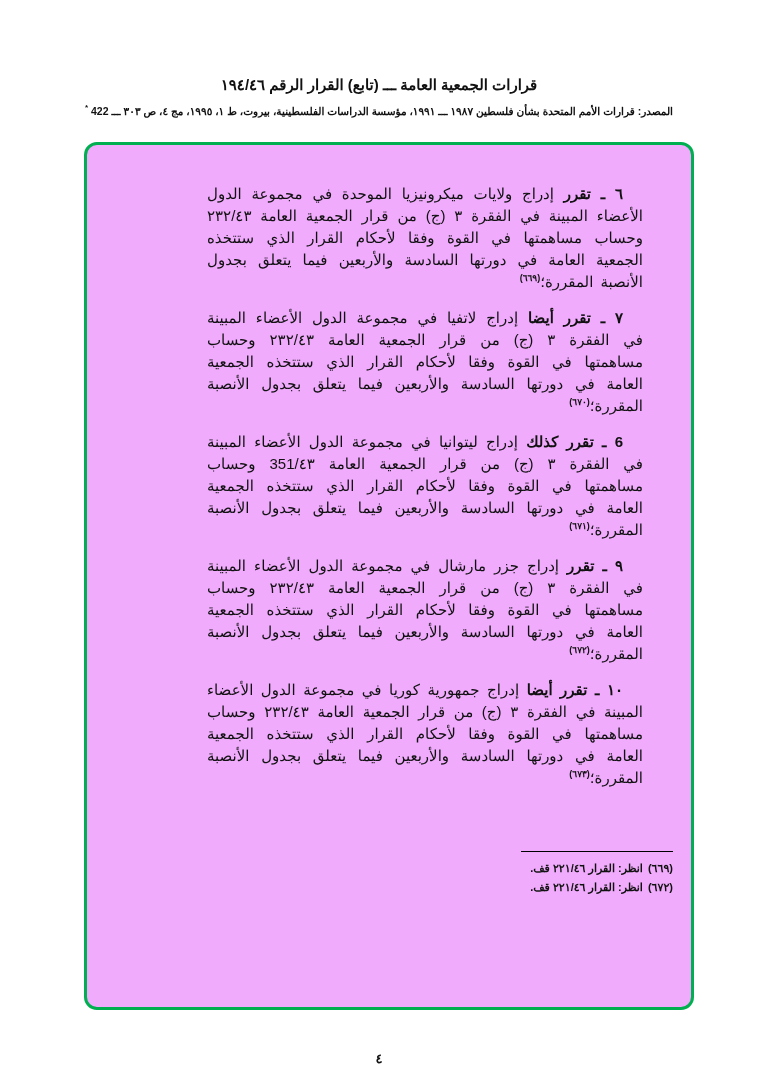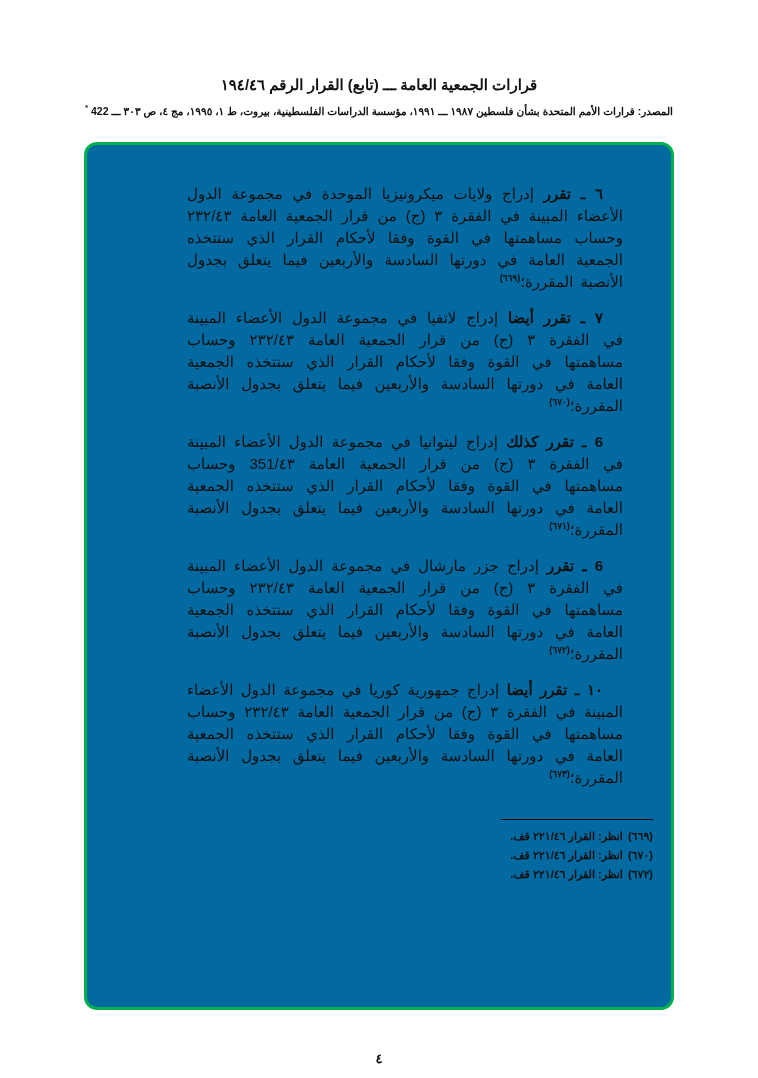--- a/index.html
+++ b/index.html
@@ -39,21 +39,22 @@
   }
   .doc-source sup { font-size: 8px; }
   .content-frame {
     position: absolute;
     top: 142px;
     left: 84px;
     width: 584px;
     height: 862px;
     border: 3px solid #00B050;
     border-radius: 13px;
-    background: #0369a1;
+    background: #f0abfc;
+    padding-left: 20px;
   }
   .resolution-text {
     position: absolute;
     top: 38px;
     right: 48px;
     width: 436px;
     text-align: justify;
     font-size: 15px;
     line-height: 22px;
     word-spacing: 3px;
@@ -64,21 +65,21 @@
   }
   .para .lead { font-weight: bold; }
   .para .ref {
     font-size: 9px;
     font-weight: bold;
     vertical-align: super;
     line-height: 0;
   }
   .footnotes {
     position: absolute;
-    top: 674px;
+    top: 706px;
     right: 18px;
     width: 300px;
     font-size: 11px;
     font-weight: bold;
     line-height: 19px;
     text-align: right;
   }
   .footnote-divider {
     width: 152px;
     border-top: 1.5px solid #000000;
@@ -118,39 +119,36 @@
 
       <p class="para">
         <span class="lead">٧ ـ تقرر أيضا</span><span> إدراج لاتفيا في مجموعة الدول الأعضاء المبينة في الفقرة ٣ (ج) من قرار الجمعية العامة ٢٣٢/٤٣ وحساب مساهمتها في القوة وفقا لأحكام القرار الذي ستتخذه الجمعية العامة في دورتها السادسة والأربعين فيما يتعلق بجدول الأنصبة المقررة؛</span><sup class="ref">(٦٧٠)</sup>
       </p>
 
       <p class="para">
         <span class="lead">6 ـ تقرر كذلك</span><span> إدراج ليتوانيا في مجموعة الدول الأعضاء المبينة في الفقرة ٣ (ج) من قرار الجمعية العامة 351/٤٣ وحساب مساهمتها في القوة وفقا لأحكام القرار الذي ستتخذه الجمعية العامة في دورتها السادسة والأربعين فيما يتعلق بجدول الأنصبة المقررة؛</span><sup class="ref">(٦٧١)</sup>
       </p>
 
       <p class="para">
-        <span class="lead">6 ـ تقرر</span><span> إدراج جزر مارشال في مجموعة الدول الأعضاء المبينة في الفقرة ٣ (ج) من قرار الجمعية العامة ٢٣٢/٤٣ وحساب مساهمتها في القوة وفقا لأحكام القرار الذي ستتخذه الجمعية العامة في دورتها السادسة والأربعين فيما يتعلق بجدول الأنصبة المقررة؛</span><sup class="ref">(٦٧٢)</sup>
+        <span class="lead">٩ ـ تقرر</span><span> إدراج جزر مارشال في مجموعة الدول الأعضاء المبينة في الفقرة ٣ (ج) من قرار الجمعية العامة ٢٣٢/٤٣ وحساب مساهمتها في القوة وفقا لأحكام القرار الذي ستتخذه الجمعية العامة في دورتها السادسة والأربعين فيما يتعلق بجدول الأنصبة المقررة؛</span><sup class="ref">(٦٧٢)</sup>
       </p>
 
       <p class="para">
         <span class="lead">١٠ ـ تقرر أيضا</span><span> إدراج جمهورية كوريا في مجموعة الدول الأعضاء المبينة في الفقرة ٣ (ج) من قرار الجمعية العامة ٢٣٢/٤٣ وحساب مساهمتها في القوة وفقا لأحكام القرار الذي ستتخذه الجمعية العامة في دورتها السادسة والأربعين فيما يتعلق بجدول الأنصبة المقررة؛</span><sup class="ref">(٦٧٣)</sup>
       </p>
 
     </div>
 
     <div class="footnotes">
       <div class="footnote-divider"></div>
 
       <div class="fn-item">
         <span class="fn-num">(٦٦٩)</span><span>انظر: القرار ٢٢١/٤٦ قف.</span>
       </div>
       <div class="fn-item">
-        <span class="fn-num">(٦٧٠)</span><span>انظر: القرار ٢٢١/٤٦ قف.</span>
-      </div>
-      <div class="fn-item">
         <span class="fn-num">(٦٧٢)</span><span>انظر: القرار ٢٢١/٤٦ قف.</span>
       </div>
     </div>
 
   </div>
 
   <div class="page-number">٤</div>
 
 </div>
 

